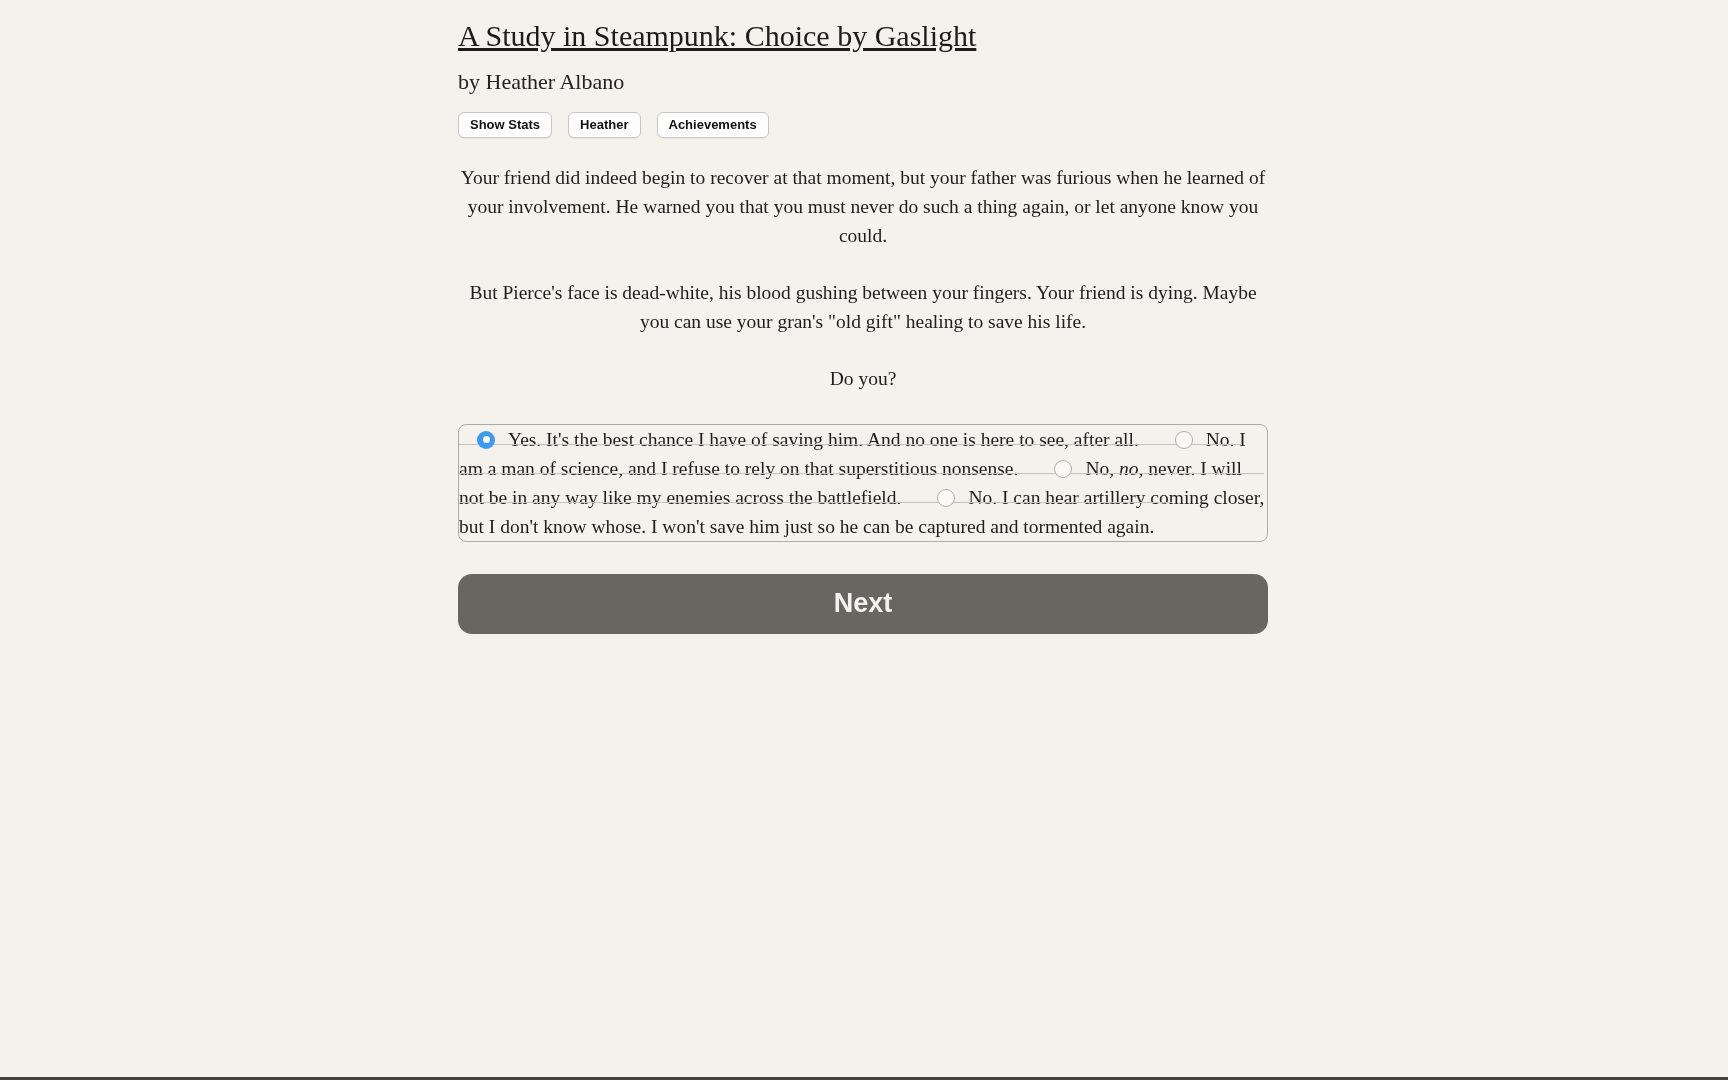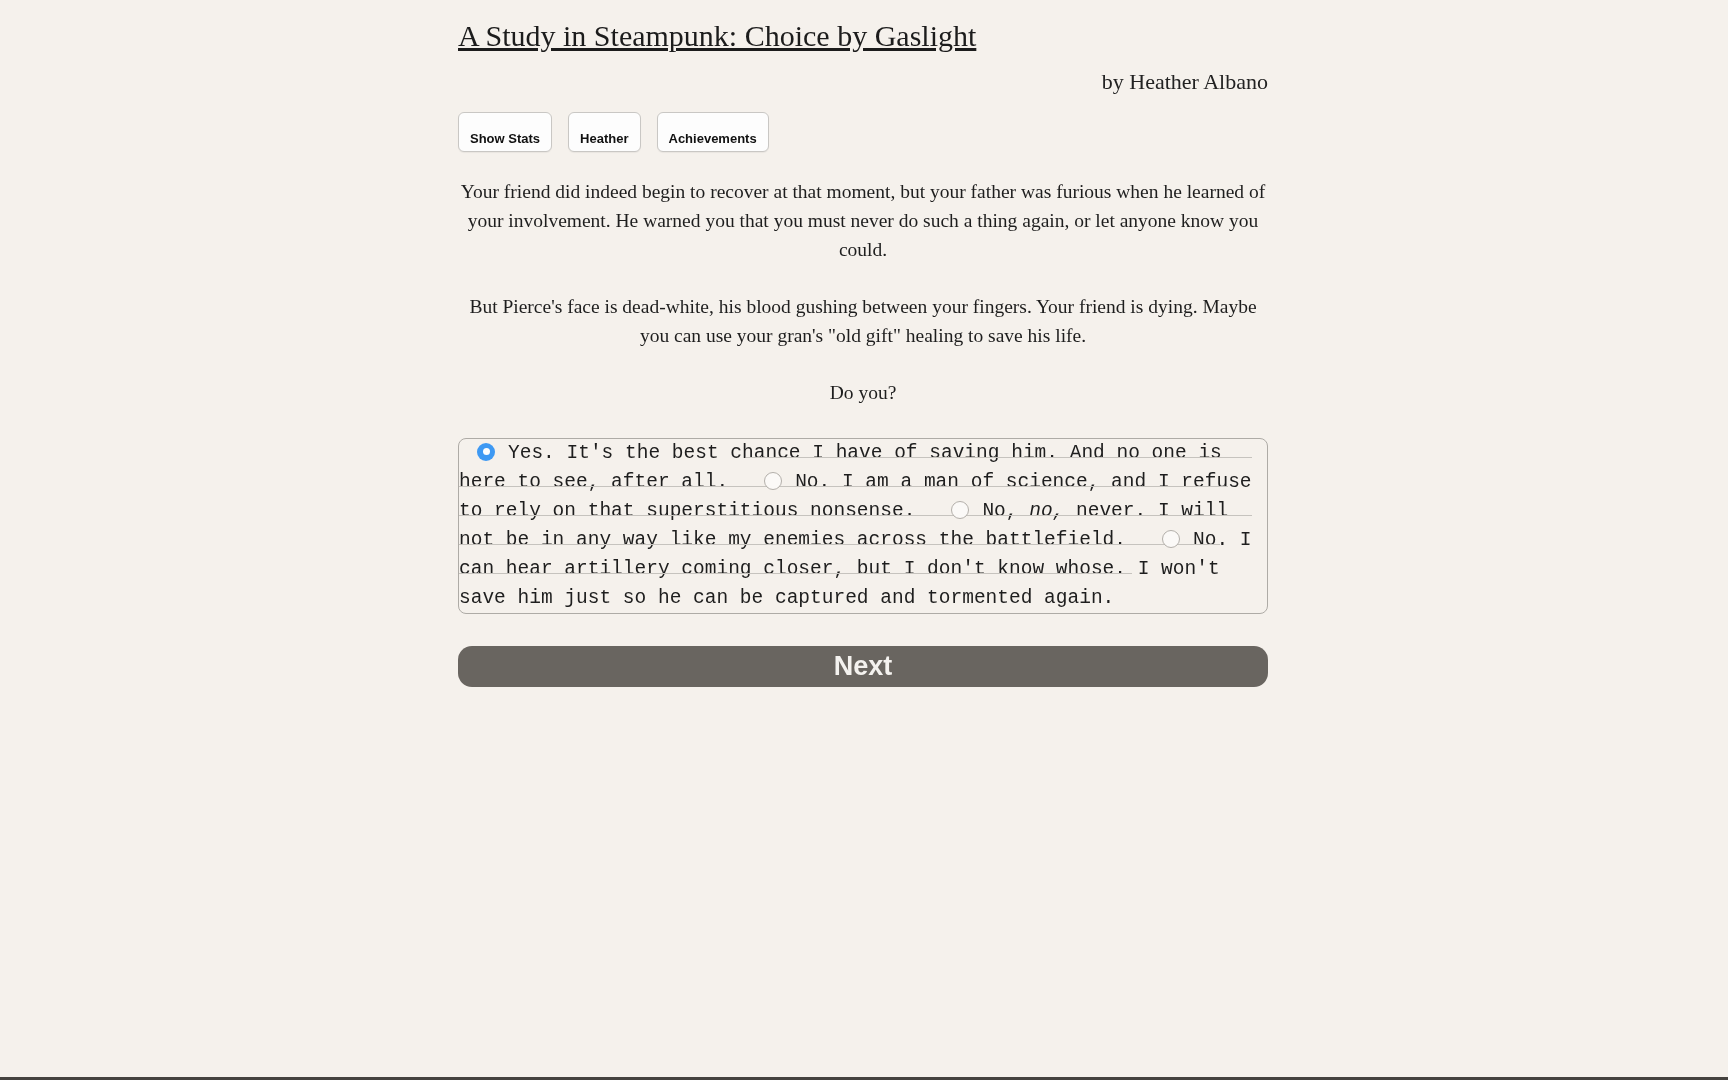--- a/index.html
+++ b/index.html
@@ -27,58 +27,56 @@
     font-size: 30px;
     line-height: 1.25;
     margin: 17px 0 0 0;
     color: #1c1c1c;
     text-decoration: underline;
   }
   .byline {
     font-size: 22px;
     margin-top: 14px;
     color: #222;
-    text-align: right;
   }
   .toolbar {
     margin-top: 17px;
     display: flex;
     gap: 16px;
     align-items: center;
   }
   .ui-btn {
     font-family: "Liberation Sans", sans-serif;
     font-size: 13px;
     font-weight: 700;
     color: #111;
     background: #fdfdfd;
     border: 1px solid #c9c7c4;
     border-radius: 6px;
-    padding: 18px 11px 4px 11px;
+    padding: 4px 11px 4px 11px;
     line-height: 16px;
     box-shadow: 0 1px 1px rgba(0,0,0,0.05);
     cursor: pointer;
   }
   .story {
     margin-top: 25px;
   }
   .story p {
     font-size: 19.5px;
     line-height: 29px;
     margin: 0 0 28px 0;
     color: #1e1e1e;
     text-align: center;
   }
   .choice-box {
     margin-top: 31px;
     border: 1px solid #aeaba6;
     border-radius: 8px;
     background: transparent;
     overflow: hidden;
-    font-family: Liberation Mono, monospace;
   }
   .choice-row {
     padding: 13px 18px;
     font-size: 19.5px;
     line-height: 29px;
     border-top: 1px solid #c6c3be;
     cursor: pointer;
   }
   .choice-row:first-child {
     border-top: none;
@@ -106,21 +104,21 @@
     top: 50%;
     width: 7px;
     height: 7px;
     margin: -3.5px 0 0 -3.5px;
     border-radius: 50%;
     background: #fefefe;
   }
   .next-btn {
     margin-top: 32px;
     width: 100%;
-    height: 41px;
+    height: 60px;
     border: none;
     border-radius: 14px;
     background: var(--next-bg, #696560);
     color: #f4f2ef;
     font-family: "Liberation Sans", sans-serif;
     font-size: 27px;
     font-weight: 700;
     cursor: pointer;
   }
   .screen-bottom-edge {

